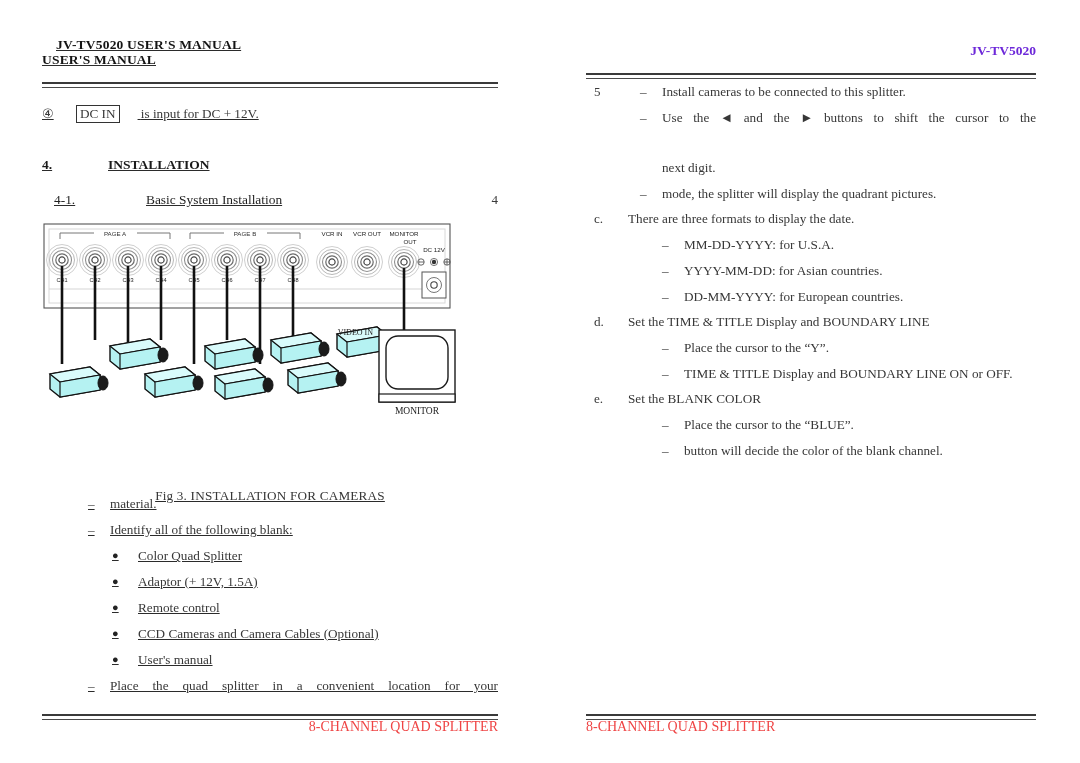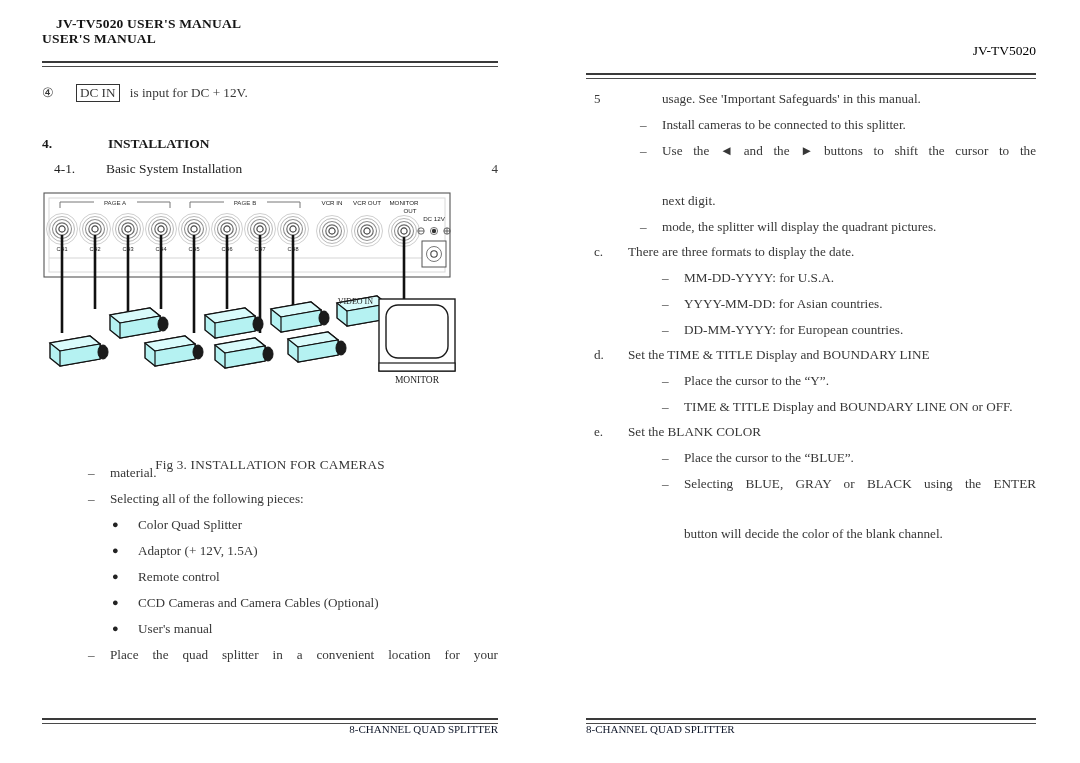--- a/index.html
+++ b/index.html
@@ -11,37 +11,37 @@
     color:#2b2b2b;
     overflow:hidden;
     position:relative;
   }
   .page{
     position:absolute;
     top:0;
     width:540px;height:763px;
     box-sizing:border-box;
   }
-  .page-left{left:0;padding:16px 42px 0 42px;}
+  .page-left{left:0;padding:37px 42px 0 42px;text-decoration:underline;}
   .page-right{left:540px;padding:28px 44px 0 46px;}
 
   
   .hdr{height:40px;position:relative;}
   .hdr-line{
     font-family:"Liberation Serif", serif;
     font-weight:bold;
     font-size:13.5px;
     letter-spacing:0.2px;
     color:#141414;
     line-height:15px;
     white-space:nowrap;
   }
   .hdr-l1{margin-left:14px;}
   .hdr-l2{margin-left:0px;}
-  .hdr-right{text-align:right;font-weight:normal;font-size:13.5px;color:#000000;}
+  .hdr-right{text-align:right;font-weight:bold;font-size:13.5px;color:#6d28d9;}
 
   .rule-double{
     margin-top:5px;
     border-top:2.2px solid #3a3a3a;
     height:3px;
     box-sizing:content-box;
     position:relative;
   }
   .rule-double:after{
     content:"";
@@ -56,39 +56,40 @@
     color:#373737;
   }
   .just{text-align:justify;text-justify:inter-word;}
   .just:after{content:"";display:inline-block;width:100%;}
 
   .num-item{margin-top:14px;display:flex;align-items:flex-start;}
   .circnum{width:34px;flex:0 0 34px;font-size:13px;color:#3a3a3a;}
   .boxed{
     border:1px solid #333;
     padding:0 3px;
-    margin-right:7px;
+    margin-right:18px;
     display:inline-block;
     line-height:16px;
   }
 
   .sec-head{
     margin-top:26px;
     display:flex;
     font-weight:bold;
     font-size:13.5px;
     color:#1a1a1a;
   }
   .sec-num{width:66px;flex:0 0 66px;}
   .sub-head{
-    margin-top:0;
+    margin-top:10px;
     display:flex;
     font-size:13.4px;
     color:#1f1f1f;
     position:relative;
+    gap:40px;
   }
   .sub-num{width:52px;flex:0 0 52px;margin-left:12px;}
   .pg-marker{
     position:absolute;right:0;top:0;
     font-size:13px;color:#3a3a3a;
   }
   .para-indent{margin-top:6px;padding-left:46px;}
 
   
   .dash-item{display:flex;margin-top:1px;}
@@ -118,22 +119,22 @@
   .footer-right{left:46px;right:44px;}
   .rule-double-f{
     border-top:2.2px solid #3a3a3a;
     height:3px;position:relative;
   }
   .rule-double-f:after{
     content:"";position:absolute;left:0;right:0;top:2.5px;
     border-top:1px solid #4a4a4a;
   }
   .foot-txt{
-    font-size:11px;
-    color:#0f172a;
+    font-size:14px;
+    color:#ef4444;
   }
   .foot-r{text-align:right;}
   .foot-l{text-align:left;}
 
   
   .figure{margin-top:10px;position:relative;height:268px;}
   .fig-cap{
     text-align:center;
     font-size:13.2px;
     color:#373737;
@@ -326,21 +327,21 @@
 
       <div class="dash-item">
         <span class="dash-mark">–</span>
         <span class="dash-body">
           <span style="display:block">material.</span>
         </span>
       </div>
 
       <div class="dash-item">
         <span class="dash-mark">–</span>
-        <span class="dash-body">Selecting all of the following pieces:</span>
+        <span class="dash-body">Identify all of the following blank:</span>
       </div>
 
       <div style="padding-left:24px">
         <div class="bull-item">
           <span class="bull-mark">●</span>
           <span>Color Quad Splitter</span>
         </div>
         <div class="bull-item">
           <span class="bull-mark">●</span>
           <span>Adaptor (+ 12V, 1.5A)</span>
@@ -377,21 +378,20 @@
   <div class="hdr">
     <div style="height:15px"></div>
     <div class="hdr-right">JV-TV5020</div>
   </div>
   <div class="rule-double"></div>
 
   <div class="body" style="position:relative">
 
     <div class="pagenum-left" style="top:0px">5</div>
 
-    <div class="r-ind-0" style="margin-top:8px">usage. See 'Important Safeguards' in this manual.</div>
 
     <div class="r-ind-1">
       <div class="dash-item">
         <span class="dash-mark">–</span>
         <span class="dash-body">Install cameras to be connected to this splitter.</span>
       </div>
     </div>
 
 
     <div class="r-ind-1">
@@ -454,21 +454,20 @@
       <span class="alpha-body">Set the BLANK COLOR</span>
     </div>
     <div class="r-ind-2">
       <div class="dash-item">
         <span class="dash-mark">–</span>
         <span class="dash-body">Place the cursor to the “BLUE”.</span>
       </div>
       <div class="dash-item">
         <span class="dash-mark">–</span>
         <span class="dash-body">
-          <span class="just" style="display:block">Selecting BLUE, GRAY or BLACK using the ENTER</span>
           <span style="display:block">button will decide the color of the blank channel.</span>
         </span>
       </div>
     </div>
 
   </div>
 
   <div class="footer footer-right">
     <div class="rule-double-f"></div>
     <div class="foot-txt foot-l">8-CHANNEL QUAD SPLITTER</div>

